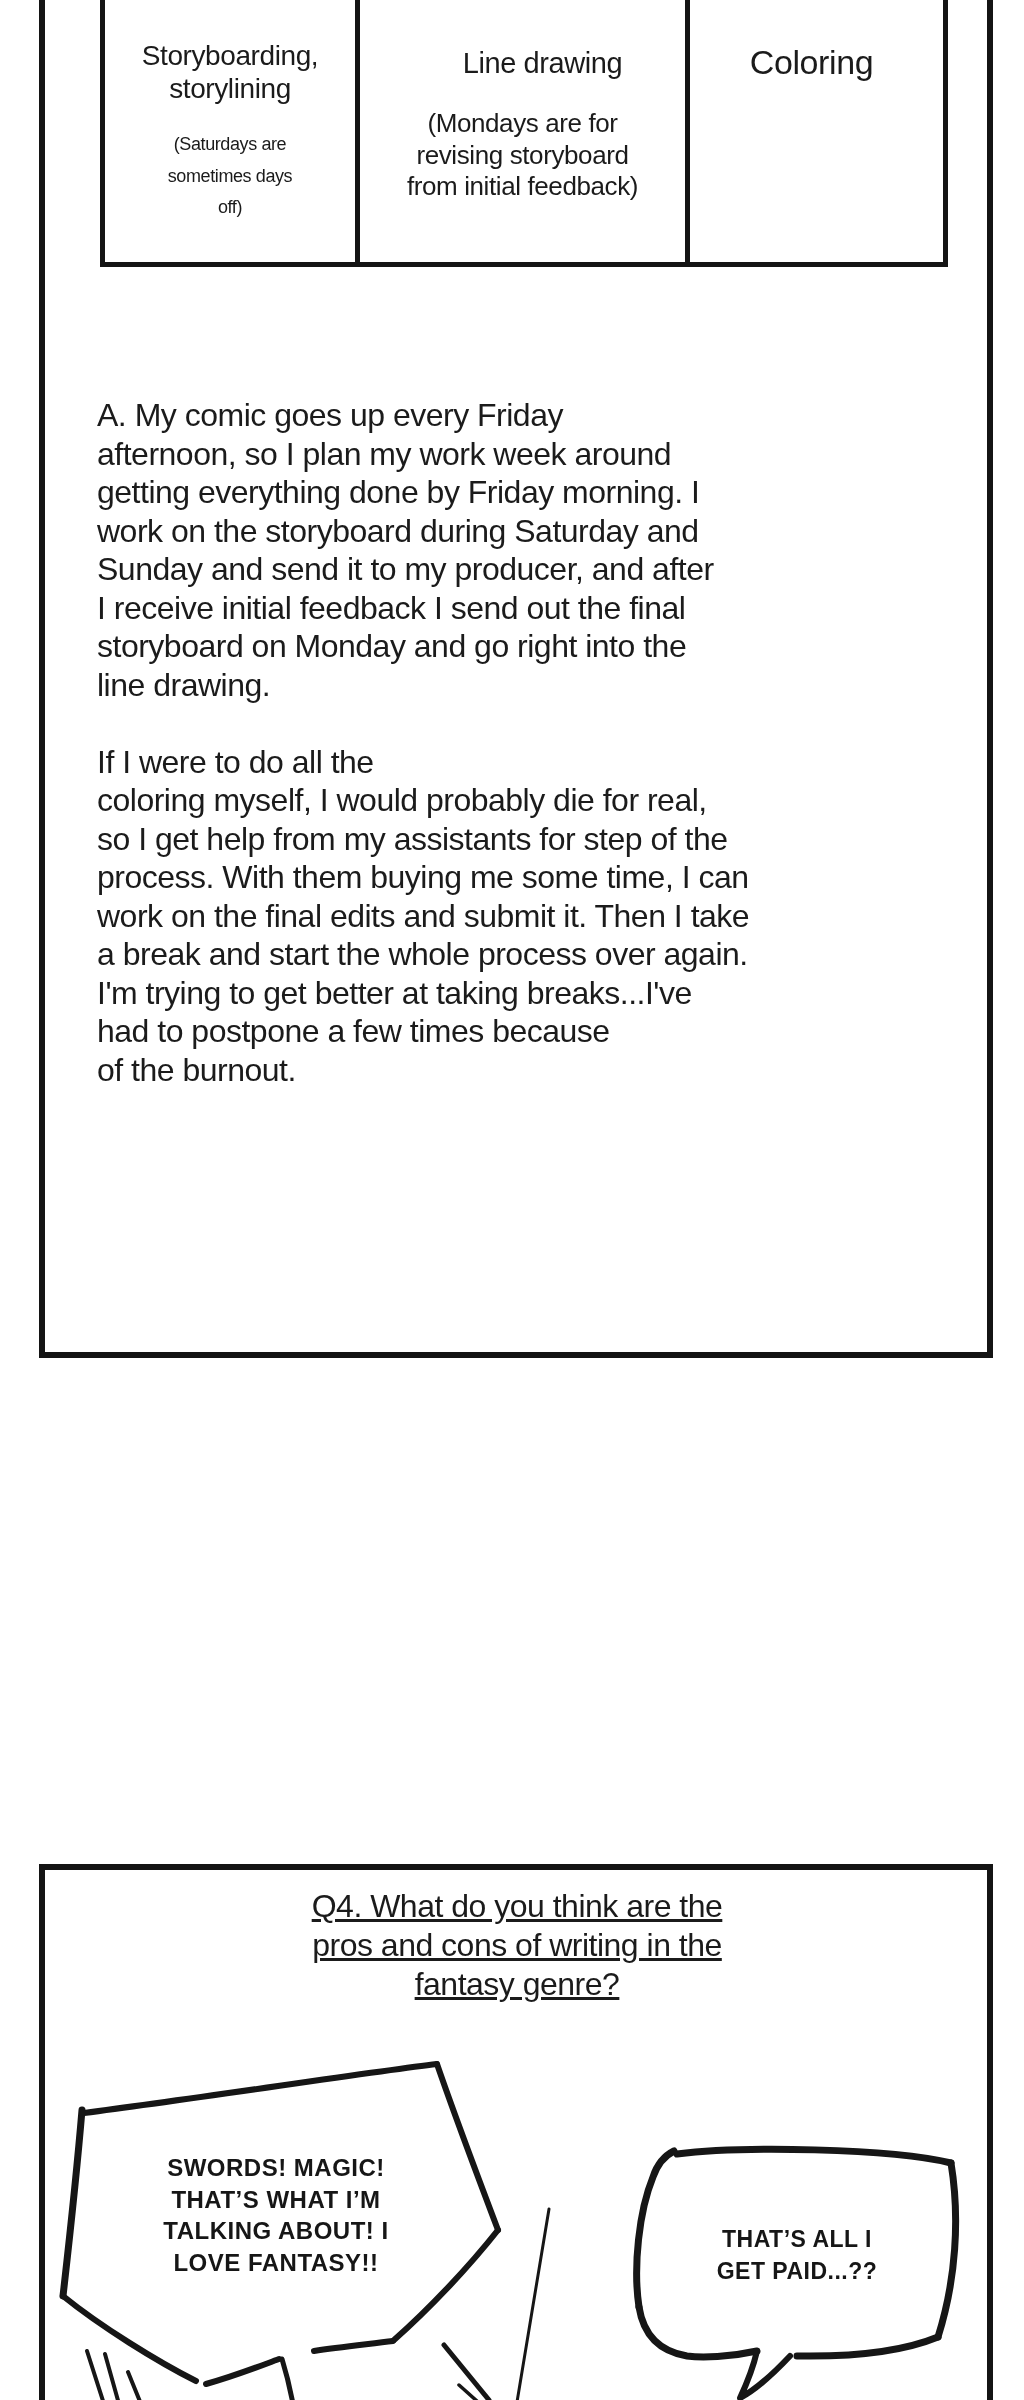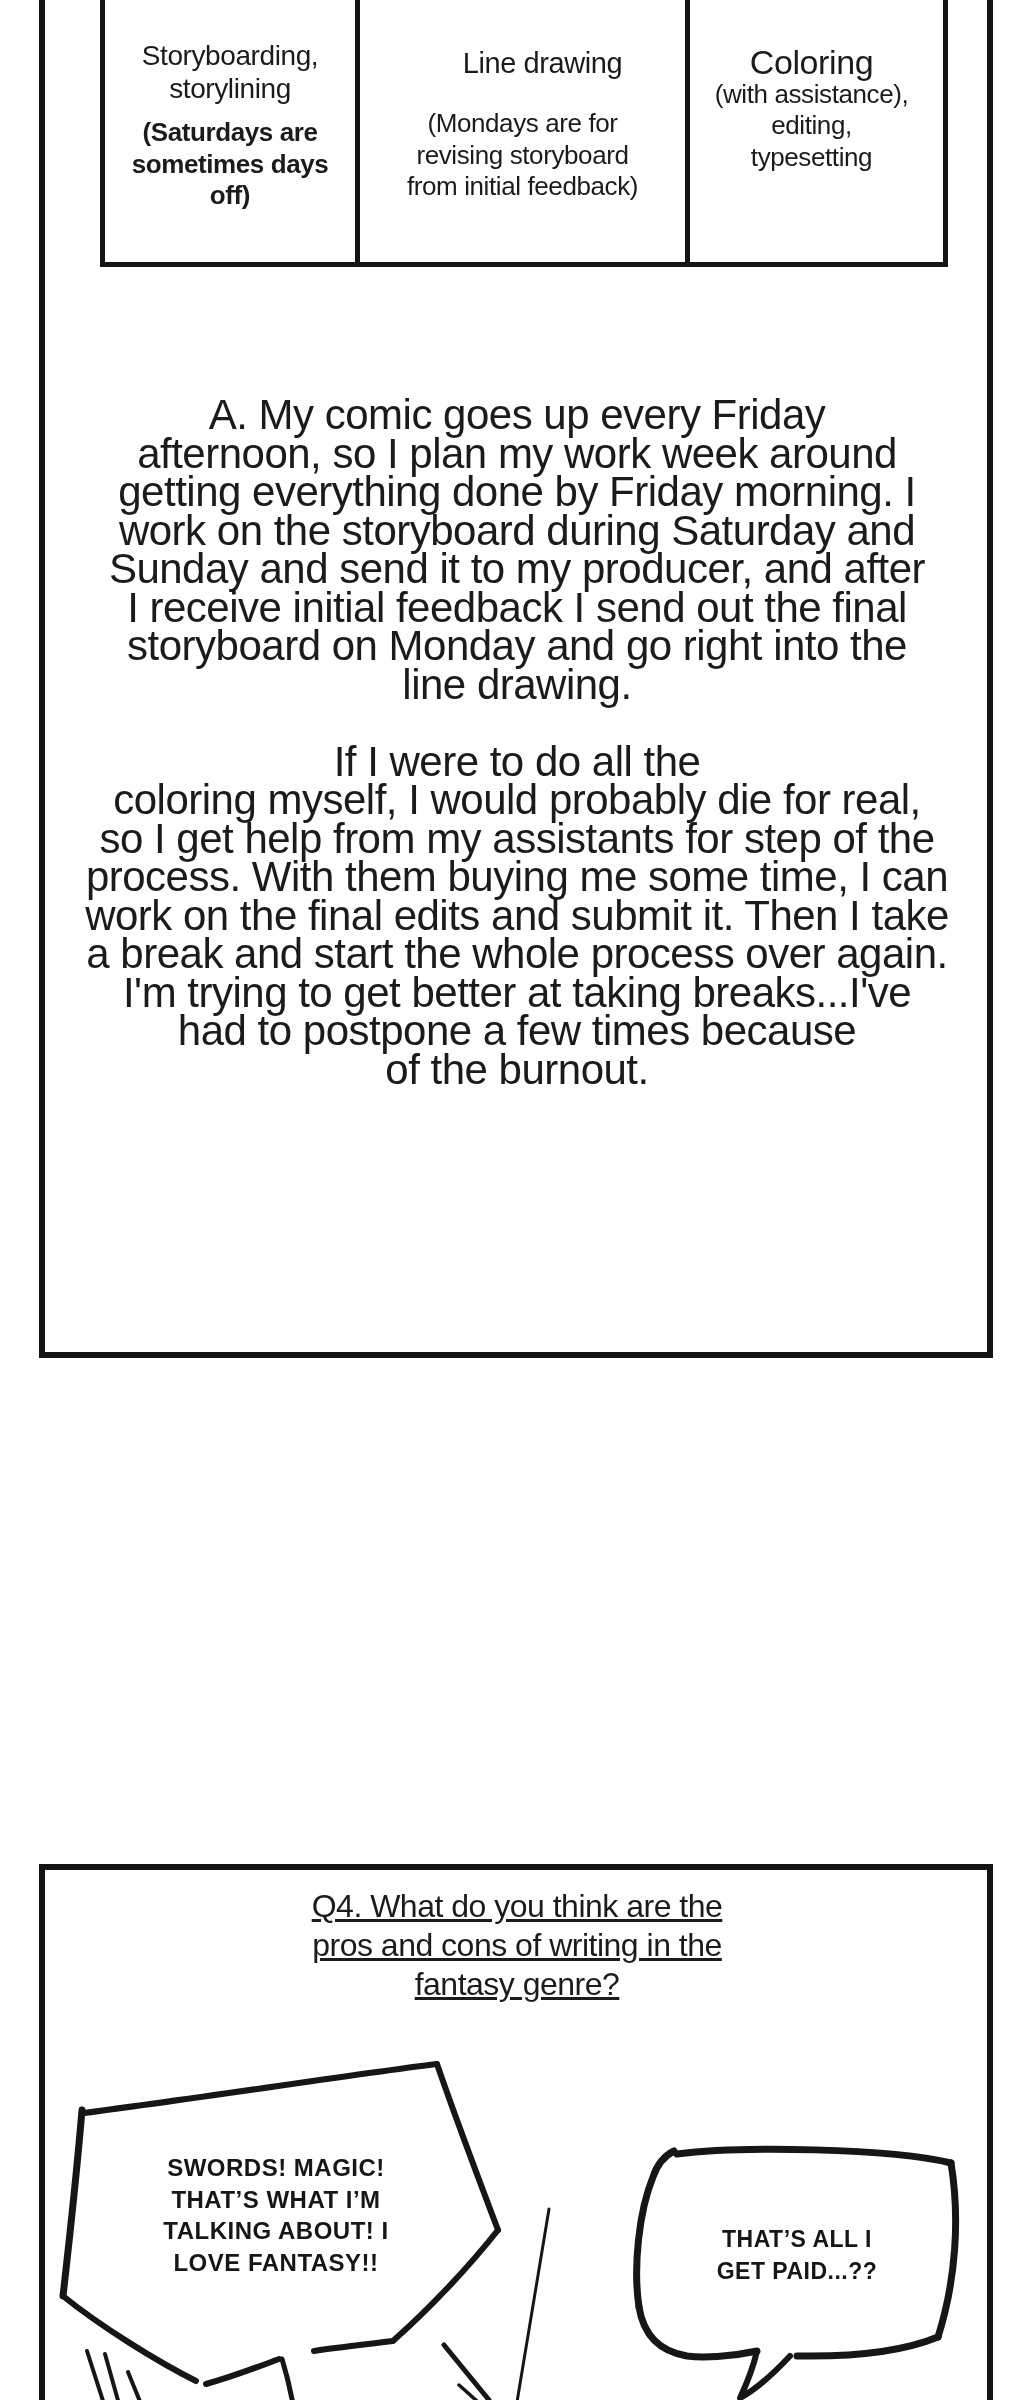--- a/index.html
+++ b/index.html
@@ -43,31 +43,30 @@
     align-items: center;
     text-align: center;
     background: #ffffff;
   }
   .sched-cell .cell-title { letter-spacing: -0.4px; }
   .sched-cell .cell-note  { letter-spacing: -0.4px; }
   #cell-1 { width: 250px; padding-top: 48px; }
   #cell-2 { width: 330px; border-left: 5px solid #141414; padding-top: 56px; }
   #cell-3 { width: 248px; border-left: 5px solid #141414; padding-top: 56px; }
   #cell-1 .cell-title { font-size: 28px; line-height: 33px; }
-  #cell-1 .cell-note  { font-size: 26px; line-height: 31.5px; margin-top: 12px; font-weight: bold; }
+  #cell-1 .cell-note  { font-size: 18px; line-height: 31.5px; margin-top: 24px; }
   #cell-2 .cell-title { font-size: 29px; line-height: 33px; margin-left: 40px; }
   #cell-2 .cell-note  { font-size: 26px; line-height: 31.5px; margin-top: 28px; }
   #cell-3 .cell-title { font-size: 34px; line-height: 31.5px; }
   #cell-3 .cell-note  { font-size: 26px; line-height: 31.5px; margin-top: 0; }
 
   
   #answer-block {
-    left: 80px; top: 396px; width: 874px;
-    text-align: center;
-    font-size: 42px; line-height: 38.5px;
+    left: 97px; top: 396px; width: 874px;
+    font-size: 32px; line-height: 38.5px;
     letter-spacing: -0.5px;
     z-index: 2;
   }
   #answer-block p { margin: 0; }
   #answer-p2 { margin-top: 38.5px !important; }
 
   #q4-block {
     left: 87px; top: 1887px; width: 860px;
     text-align: center;
     font-size: 32px; line-height: 39px;
@@ -104,23 +103,20 @@
 off)</div>
   </div>
   <div id="cell-2" class="sched-cell">
     <div class="cell-title pre">Line drawing</div>
     <div class="cell-note pre">(Mondays are for
 revising storyboard
 from initial feedback)</div>
   </div>
   <div id="cell-3" class="sched-cell">
     <div class="cell-title pre">Coloring</div>
-    <div class="cell-note pre">(with assistance),
-editing,
-typesetting</div>
   </div>
 </div>
 
 <div id="answer-block" class="abs">
   <p id="answer-p1" class="pre">A. My comic goes up every Friday
 afternoon, so I plan my work week around
 getting everything done by Friday morning. I
 work on the storyboard during Saturday and
 Sunday and send it to my producer, and after
 I receive initial feedback I send out the final

